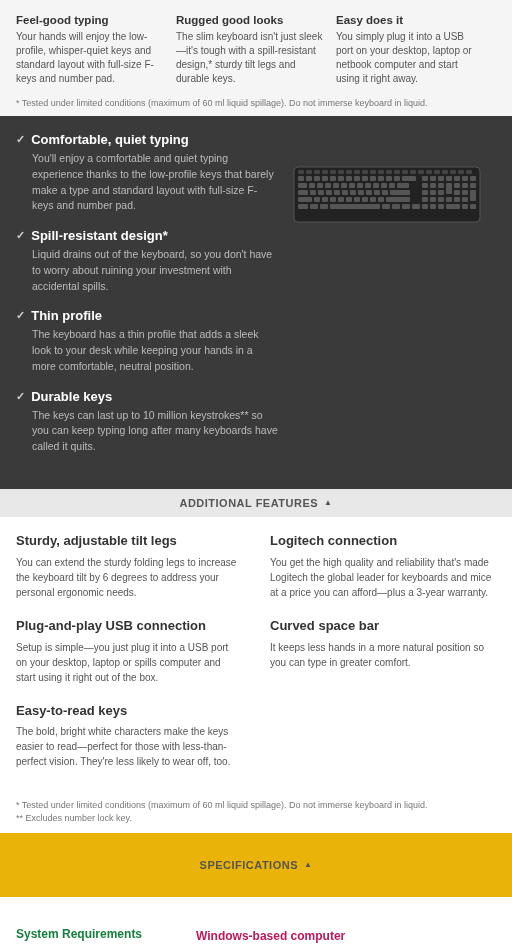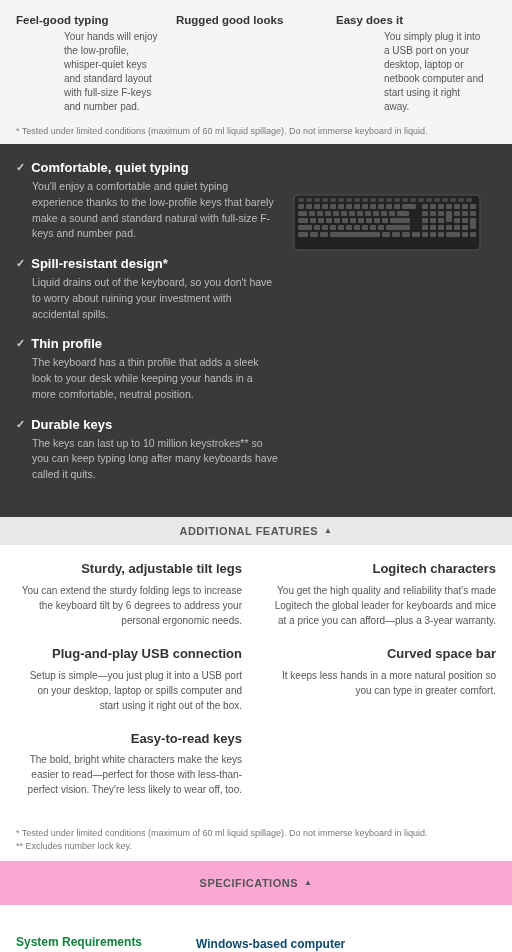--- a/index.html
+++ b/index.html
@@ -19,21 +19,20 @@
     .top-banner-col h3 {
       font-size: 11.5px;
       font-weight: bold;
       margin-bottom: 4px;
       color: #333;
     }
     .top-banner-col p {
       font-size: 10px;
       color: #555;
       line-height: 1.4;
-      margin-left: 48px;
     }
     .disclaimer-top {
       font-size: 9px;
       color: #777;
       padding: 4px 16px 8px;
       background: #f5f5f5;
     }
 
     
     .dark-section {
@@ -104,21 +103,20 @@
       font-size: 8px;
     }
 
     .features-grid {
       background: #fff;
       padding: 16px 16px 8px;
     }
     .features-grid-inner {
       display: flex;
       gap: 28px;
-      text-align: right;
     }
     .features-col {
       flex: 1;
     }
     .feat-block {
       margin-bottom: 18px;
     }
     .feat-block h3 {
       font-size: 13px;
       font-weight: bold;
@@ -135,22 +133,22 @@
     .disclaimer-bottom {
       font-size: 9px;
       color: #777;
       padding: 4px 16px 8px;
       background: #fff;
       line-height: 1.4;
     }
 
     
     .specs-header-bar {
-      background: #f9a8d4;
-      padding: 16px 0;
+      background: #eab308;
+      padding: 26px 0;
       text-align: center;
     }
     .specs-header-bar .section-header {
       font-size: 11px;
       font-weight: bold;
       color: #555;
       letter-spacing: 0.5px;
       display: flex;
       align-items: center;
       justify-content: center;
@@ -184,48 +182,49 @@
     }
     .spec-value {
       flex: 1;
       font-size: 11px;
       color: #333;
       line-height: 1.6;
     }
     .spec-value h4 {
       font-size: 12px;
       font-weight: bold;
-      color: #0c4a6e;
+      color: #be185d;
       margin-bottom: 14px;
     }
   </style>
 </head>
 <body>
 
 <div class="top-banner">
   <div class="top-banner-col">
     <h3>Feel-good typing</h3>
     <p>Your hands will enjoy the low-profile, whisper-quiet keys and standard layout with full-size F-keys and number pad.</p>
   </div>
   <div class="top-banner-col">
     <h3>Rugged good looks</h3>
+    <p>The slim keyboard isn't just sleek—it's tough with a spill-resistant design,* sturdy tilt legs and durable keys.</p>
   </div>
   <div class="top-banner-col">
     <h3>Easy does it</h3>
     <p>You simply plug it into a USB port on your desktop, laptop or netbook computer and start using it right away.</p>
   </div>
 </div>
 <div class="disclaimer-top">* Tested under limited conditions (maximum of 60 ml liquid spillage). Do not immerse keyboard in liquid.</div>
 
 <div class="dark-section">
   <div class="dark-section-inner">
     <div class="dark-features">
       <div class="feature-item">
         <h3>Comfortable, quiet typing</h3>
-        <p>You'll enjoy a comfortable and quiet typing experience thanks to the low-profile keys that barely make a sound and standard natural with full-size F-keys and number pad.</p>
+        <p>You'll enjoy a comfortable and quiet typing experience thanks to the low-profile keys that barely make a type and standard layout with full-size F-keys and number pad.</p>
       </div>
       <div class="feature-item">
         <h3>Spill-resistant design*</h3>
         <p>Liquid drains out of the keyboard, so you don't have to worry about ruining your investment with accidental spills.</p>
       </div>
       <div class="feature-item">
         <h3>Thin profile</h3>
         <p>The keyboard has a thin profile that adds a sleek look to your desk while keeping your hands in a more comfortable, neutral position.</p>
       </div>
       <div class="feature-item">
@@ -375,21 +374,21 @@
         <h3>Plug-and-play USB connection</h3>
         <p>Setup is simple—you just plug it into a USB port on your desktop, laptop or spills computer and start using it right out of the box.</p>
       </div>
       <div class="feat-block">
         <h3>Easy-to-read keys</h3>
         <p>The bold, bright white characters make the keys easier to read—perfect for those with less-than-perfect vision. They're less likely to wear off, too.</p>
       </div>
     </div>
     <div class="features-col">
       <div class="feat-block">
-        <h3>Logitech characters</h3>
+        <h3>Logitech connection</h3>
         <p>You get the high quality and reliability that's made Logitech the global leader for keyboards and mice at a price you can afford—plus a 3-year warranty.</p>
       </div>
       <div class="feat-block">
         <h3>Curved space bar</h3>
         <p>It keeps less hands in a more natural position so you can type in greater comfort.</p>
       </div>
     </div>
   </div>
 </div>
 <div class="disclaimer-bottom">

